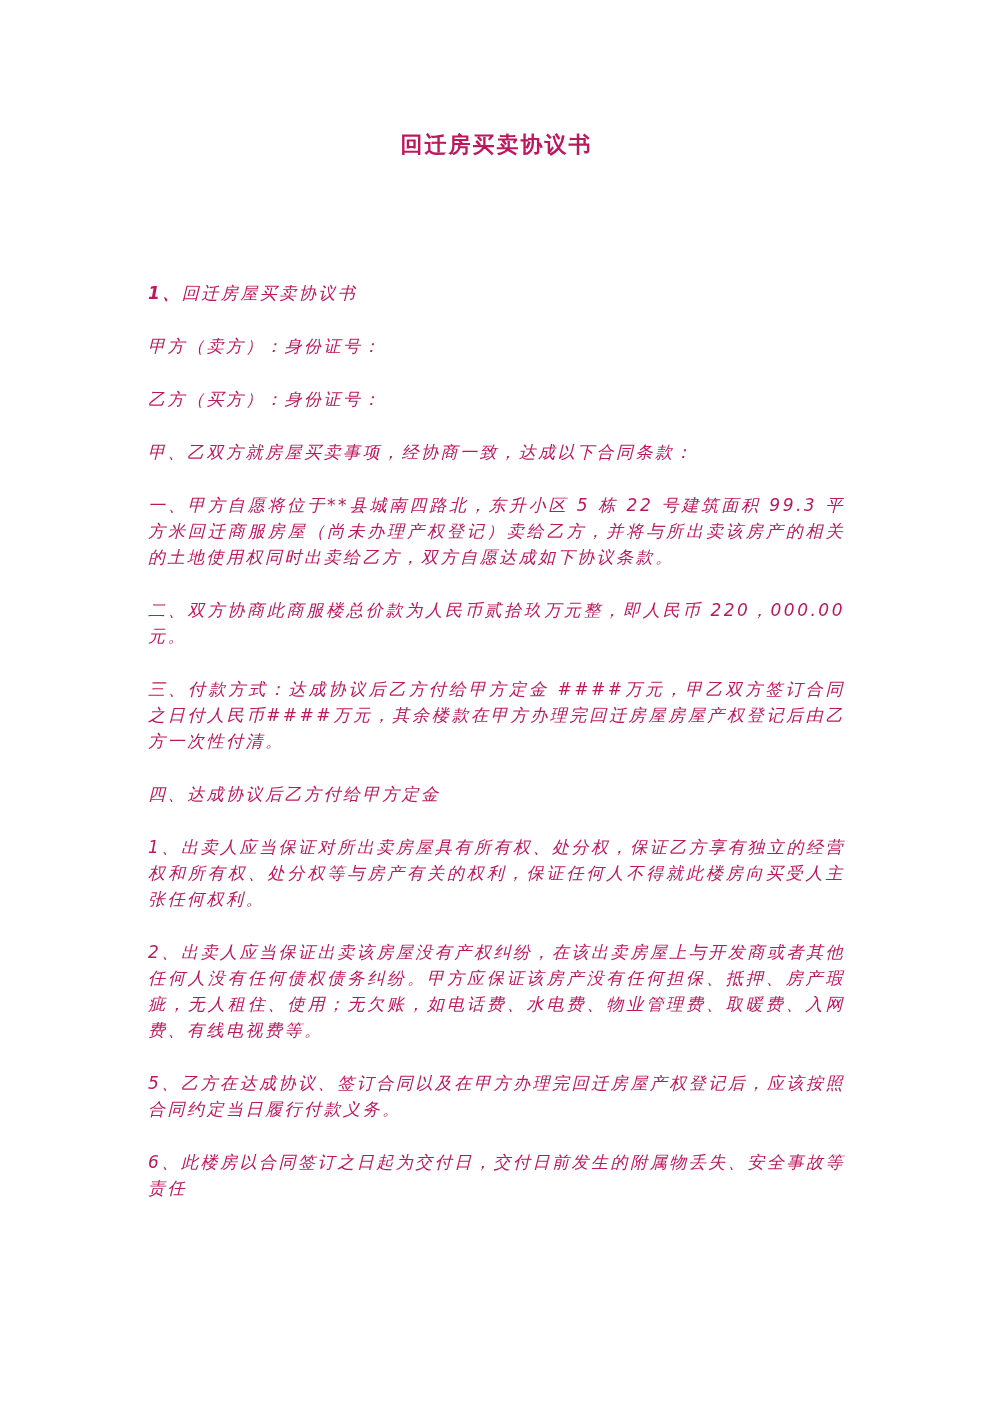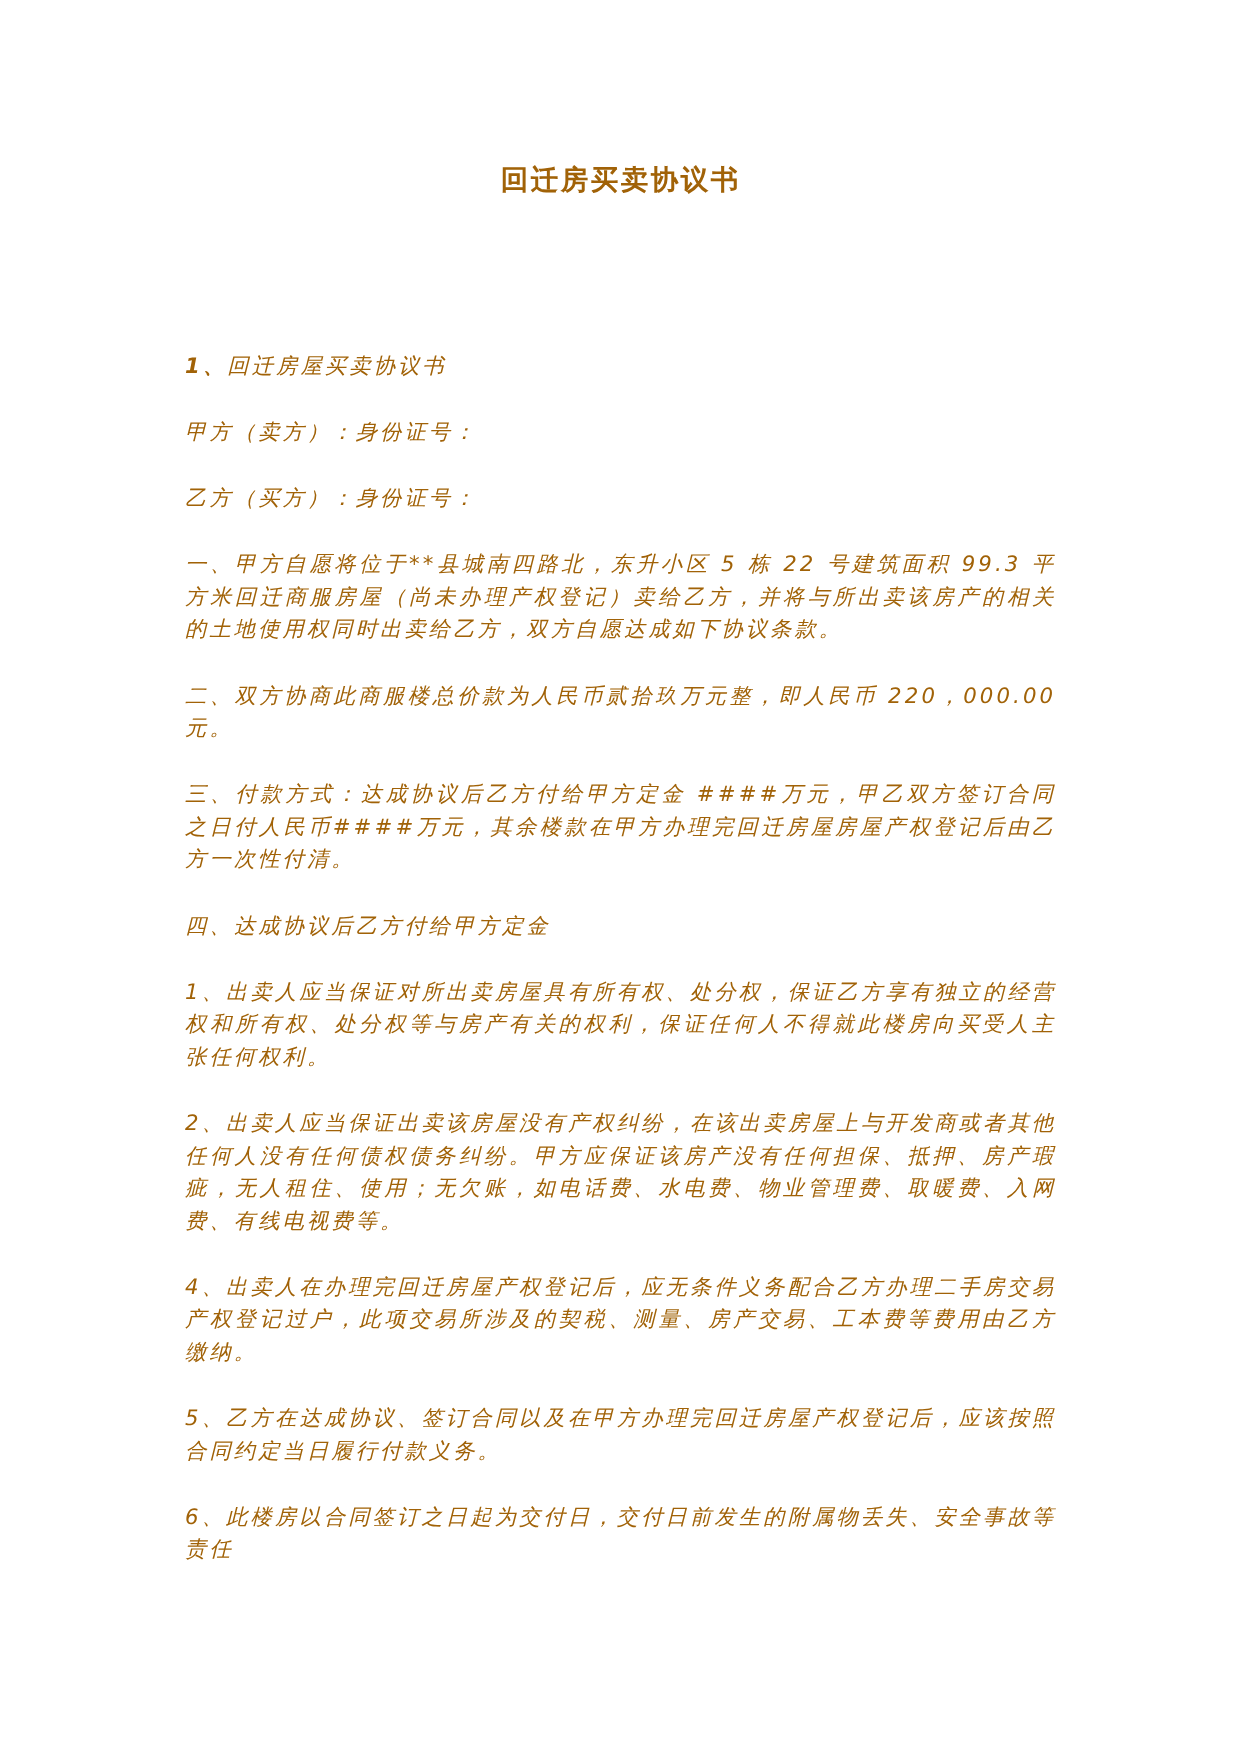--- a/index.html
+++ b/index.html
@@ -5,21 +5,21 @@
   html, body {
     margin: 0;
     padding: 0;
     background: #ffffff;
   }
   .page {
     position: relative;
     width: 993px;
     height: 1284px;
     background: #ffffff;
-    color: #a16207;
+    color: #be185d;
     overflow: hidden;
     font-family: "DejaVu Sans", "Liberation Sans", sans-serif;
   }
   .content {
     position: absolute;
     left: 148px;
     top: 131px;
     width: 697px;
   }
   .doc-title {
@@ -49,34 +49,34 @@
   <div class="content">
 
     <h1 class="doc-title">回迁房买卖协议书</h1>
 
     <p class="para"><span class="bold">1、</span><span>回迁房屋买卖协议书</span></p>
 
     <p class="para">甲方（卖方）：身份证号：</p>
 
     <p class="para">乙方（买方）：身份证号：</p>
 
+    <p class="para">甲、乙双方就房屋买卖事项，经协商一致，达成以下合同条款：</p>
 
     <p class="para">一、甲方自愿将位于**县城南四路北，东升小区 5 栋 22 号建筑面积 99.3 平方米回迁商服房屋（尚未办理产权登记）卖给乙方，并将与所出卖该房产的相关的土地使用权同时出卖给乙方，双方自愿达成如下协议条款。</p>
 
     <p class="para">二、双方协商此商服楼总价款为人民币贰拾玖万元整，即人民币  220，000.00 元。</p>
 
     <p class="para">三、付款方式：达成协议后乙方付给甲方定金 ####万元，甲乙双方签订合同之日付人民币####万元，其余楼款在甲方办理完回迁房屋房屋产权登记后由乙方一次性付清。</p>
 
     <p class="para">四、达成协议后乙方付给甲方定金</p>
 
     <p class="para">1、出卖人应当保证对所出卖房屋具有所有权、处分权，保证乙方享有独立的经营权和所有权、处分权等与房产有关的权利，保证任何人不得就此楼房向买受人主张任何权利。</p>
 
     <p class="para">2、出卖人应当保证出卖该房屋没有产权纠纷，在该出卖房屋上与开发商或者其他任何人没有任何债权债务纠纷。甲方应保证该房产没有任何担保、抵押、房产瑕疵，无人租住、使用；无欠账，如电话费、水电费、物业管理费、取暖费、入网费、有线电视费等。</p>
 
 
-    <p class="para">4、出卖人在办理完回迁房屋产权登记后，应无条件义务配合乙方办理二手房交易产权登记过户，此项交易所涉及的契税、测量、房产交易、工本费等费用由乙方缴纳。</p>
 
     <p class="para">5、乙方在达成协议、签订合同以及在甲方办理完回迁房屋产权登记后，应该按照合同约定当日履行付款义务。</p>
 
     <p class="para">6、此楼房以合同签订之日起为交付日，交付日前发生的附属物丢失、安全事故等责任</p>
 
   </div>
 </div>
 
 </body></html>

